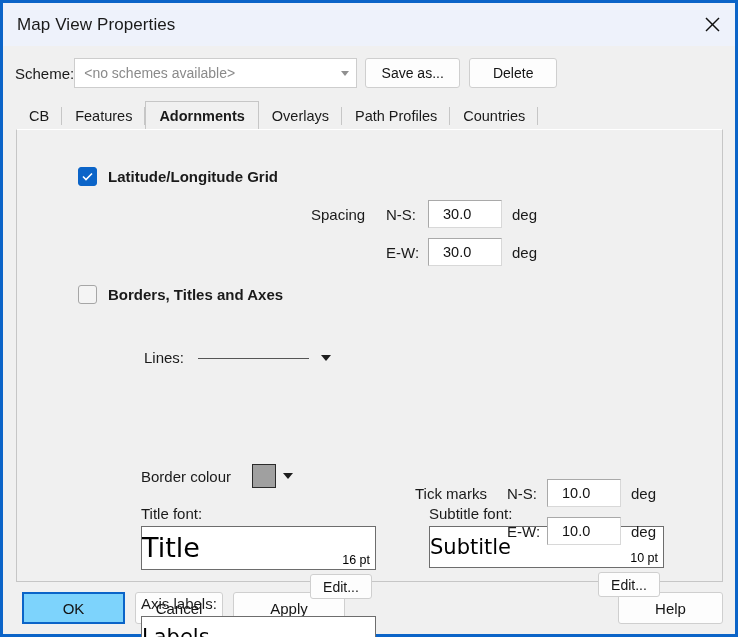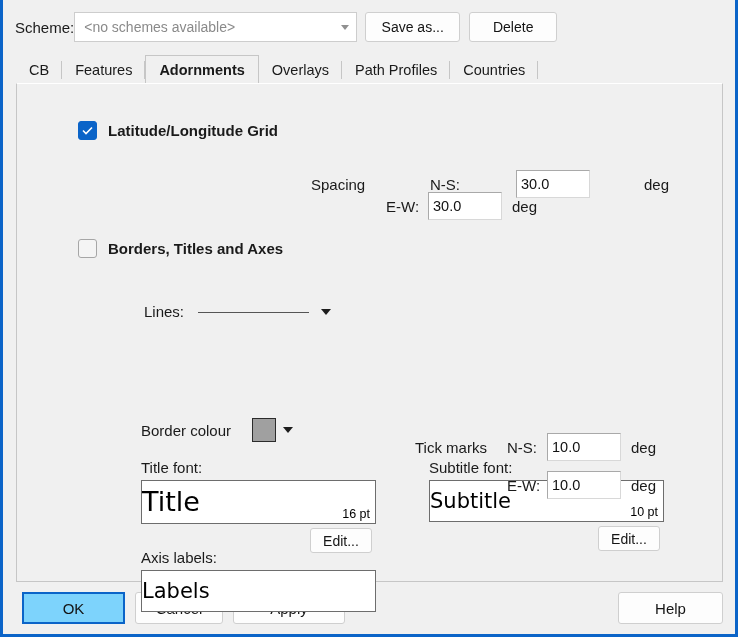--- a/index.html
+++ b/index.html
@@ -167,21 +167,21 @@
   .num-label { font-size: 15px; color: #1a1a1a; }
   .num-input {
     width: 74px; height: 28px;
     background: #fff;
     border: 1px solid #a9a9a9;
     border-right-color: #d8d8d8;
     border-bottom-color: #d8d8d8;
     font-family: "Liberation Sans", sans-serif;
     font-size: 14.5px;
     color: #111;
-    padding: 0 4px;
+    padding: 0 14px;
     line-height: 26px;
   }
   .unit { font-size: 15px; color: #1a1a1a; }
 
   
   #bc-label { position: absolute; left: 124px; top: 338px; }
   #bc-swatch {
     position: absolute; left: 235px; top: 334px;
     width: 24px; height: 24px;
     background: #a0a0a0;
@@ -243,20 +243,29 @@
   }
   #cancel-btn { width: 88px; height: 32px; margin-left: 10px; font-size: 15px; }
   #apply-btn  { width: 112px; height: 32px; margin-left: 10px; font-size: 15px; }
   #help-btn   { width: 105px; height: 32px; margin-left: auto; font-size: 15px; }
 </style>
 </head>
 <body>
 
 <div id="window">
 
+  <div id="titlebar">
+    <span id="title-text">Map View Properties</span>
+    <span id="close-btn">
+      <svg width="19" height="19" viewBox="0 0 19 19" aria-hidden="true">
+        <line x1="3" y1="3" x2="16" y2="16" stroke="#101010" stroke-width="1.5"></line>
+        <line x1="16" y1="3" x2="3" y2="16" stroke="#101010" stroke-width="1.5"></line>
+      </svg>
+    </span>
+  </div>
 
   <div id="scheme-row">
     <span id="scheme-label" class="row-label">Scheme:</span>
     <div id="scheme-combo">
       <span id="scheme-value">&lt;no schemes available&gt;</span>
       <span class="combo-arrow"></span>
     </div>
     <button class="btn" id="save-as-btn">Save as...</button>
     <button class="btn" id="delete-btn">Delete</button>
   </div>
@@ -297,21 +306,21 @@
       </span>
       <span class="grp-title">Latitude/Longitude Grid</span>
     </div>
 
     <span class="row-label" id="lines-label">Lines:</span>
     <div id="lines-combo">
       <span id="line-preview"></span>
       <span class="combo-arrow-dark"></span>
     </div>
 
-    <div class="numrow" style="left:294px; top:86px;gap:44px;">
+    <div class="numrow" style="left:294px; top:70px;">
       <span class="num-label" style="width:75px;">Spacing</span>
       <span class="num-label" style="width:42px;">N-S:</span>
       <input class="num-input" value="30.0" style="">
       <span class="unit" style="margin-left:10px;">deg</span>
     </div>
 
     <div class="numrow" style="left:294px; top:108px;">
       <span class="num-label" style="width:75px;"></span>
       <span class="num-label" style="width:42px;">E-W:</span>
       <input class="num-input" value="30.0" style="">

